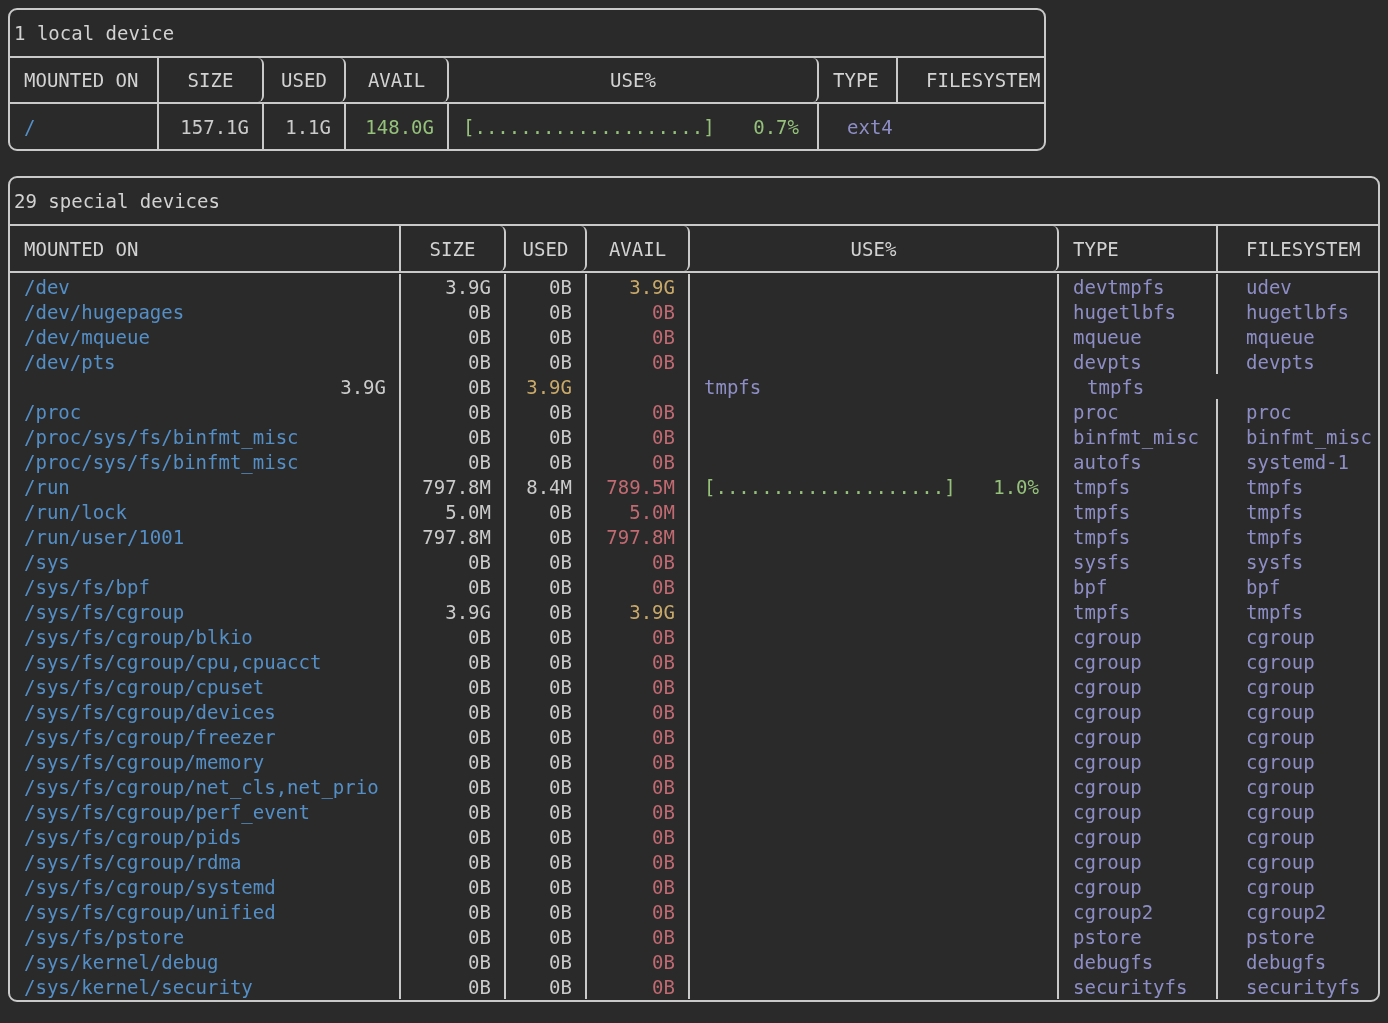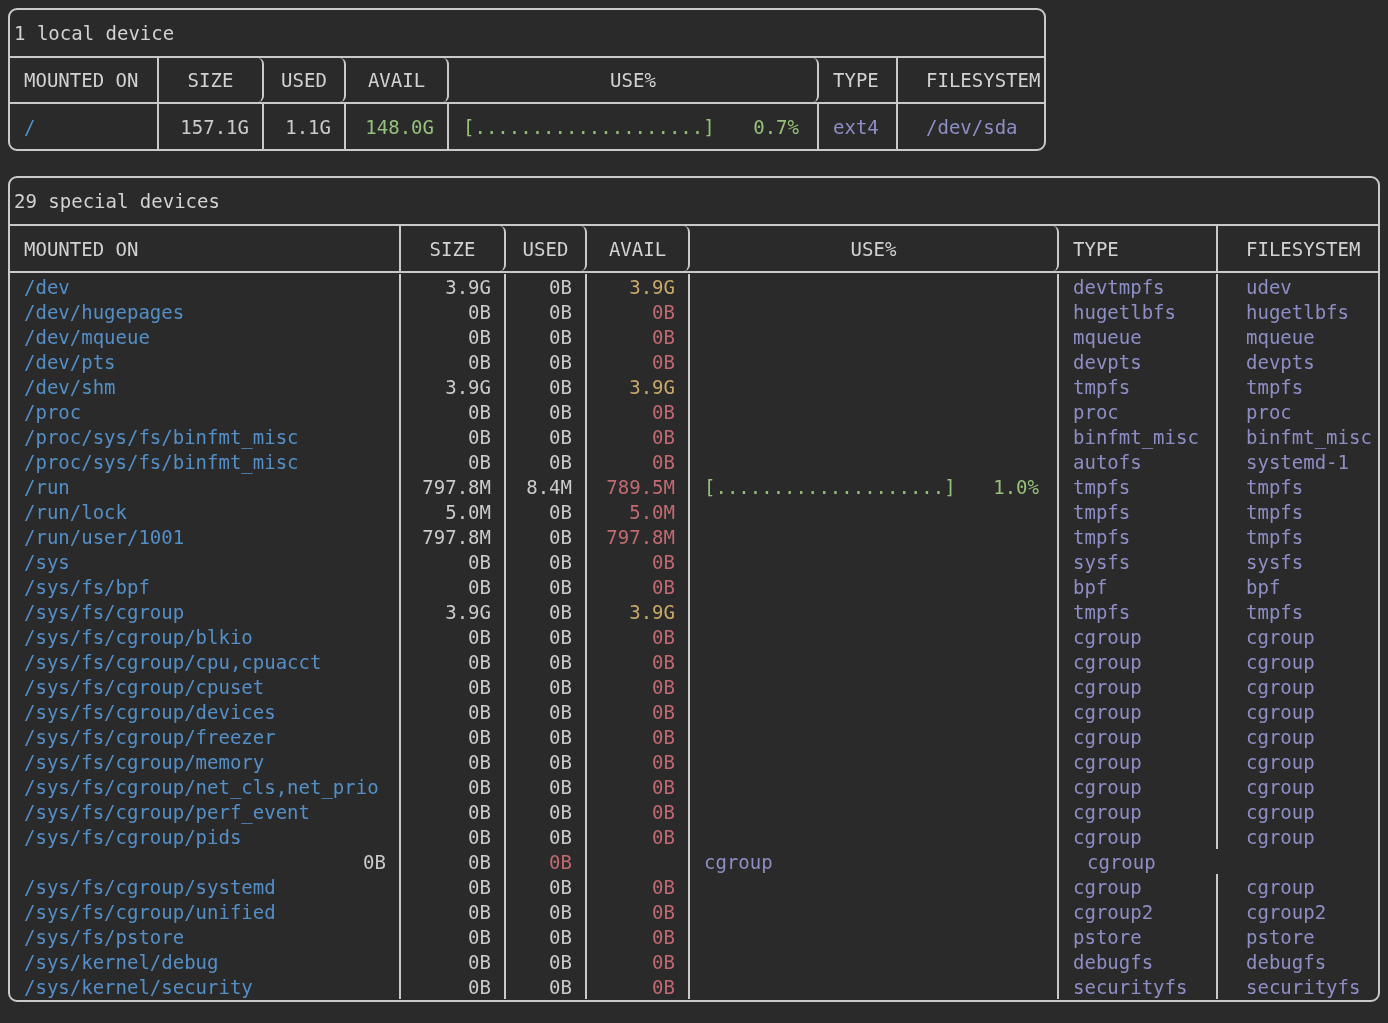--- a/index.html
+++ b/index.html
@@ -85,21 +85,20 @@
         <div class="cell head">FILESYSTEM</div>
       </div>
     <div class="rows">
         <div class="row">
           <div class="cell blue">/</div>
           <div class="cell num grey">157.1G</div>
           <div class="cell num grey">1.1G</div>
           <div class="cell num green">148.0G</div>
           <div class="cell usage"><span class="green">[....................]</span><span class="green">0.7%</span></div>
           <div class="cell purple">ext4</div>
-          <div class="cell purple">/dev/sda</div>
         </div>
       </div>
   </section>
 
   <section class="duf-table special">
     <div class="table-title">29 special devices</div>
     <div class="header-row">
         <div class="cell head">MOUNTED ON</div>
         <div class="cell head center">SIZE</div>
         <div class="cell head center">USED</div>
@@ -139,21 +138,20 @@
         <div class="row">
           <div class="cell blue">/dev/pts</div>
           <div class="cell num grey">0B</div>
           <div class="cell num grey">0B</div>
           <div class="cell num red">0B</div>
           <div class="cell usage"></div>
           <div class="cell purple">devpts</div>
           <div class="cell purple">devpts</div>
         </div>
         <div class="row">
-          <div class="cell blue">/dev/shm</div>
           <div class="cell num grey">3.9G</div>
           <div class="cell num grey">0B</div>
           <div class="cell num yellow">3.9G</div>
           <div class="cell usage"></div>
           <div class="cell purple">tmpfs</div>
           <div class="cell purple">tmpfs</div>
         </div>
         <div class="row">
           <div class="cell blue">/proc</div>
           <div class="cell num grey">0B</div>
@@ -310,20 +308,21 @@
         <div class="row">
           <div class="cell blue">/sys/fs/cgroup/pids</div>
           <div class="cell num grey">0B</div>
           <div class="cell num grey">0B</div>
           <div class="cell num red">0B</div>
           <div class="cell usage"></div>
           <div class="cell purple">cgroup</div>
           <div class="cell purple">cgroup</div>
         </div>
         <div class="row">
+          <div class="cell blue">/sys/fs/cgroup/rdma</div>
           <div class="cell num grey">0B</div>
           <div class="cell num grey">0B</div>
           <div class="cell num red">0B</div>
           <div class="cell usage"></div>
           <div class="cell purple">cgroup</div>
           <div class="cell purple">cgroup</div>
         </div>
         <div class="row">
           <div class="cell blue">/sys/fs/cgroup/systemd</div>
           <div class="cell num grey">0B</div>

